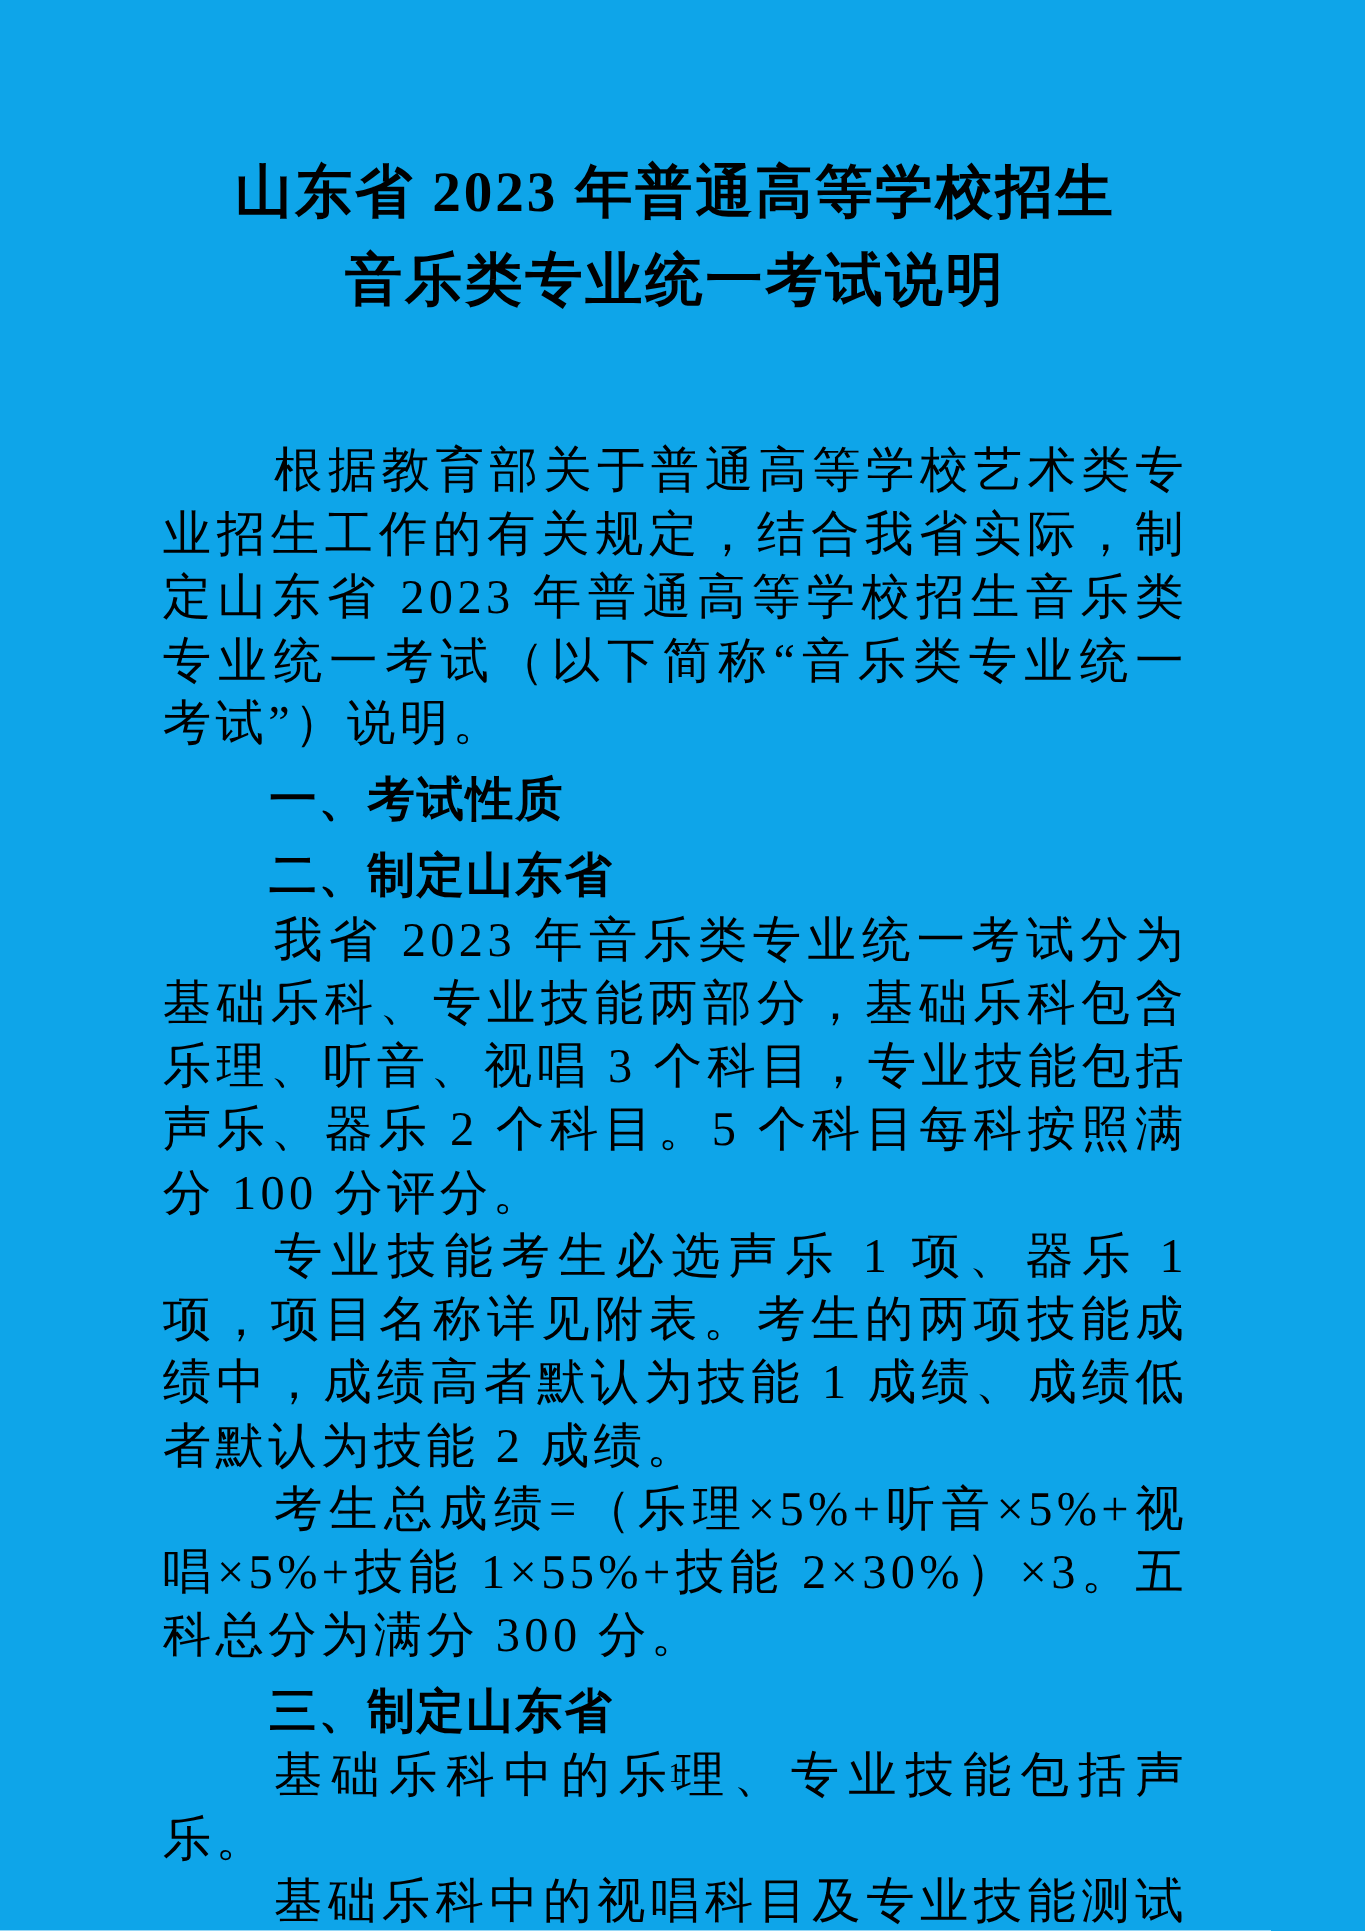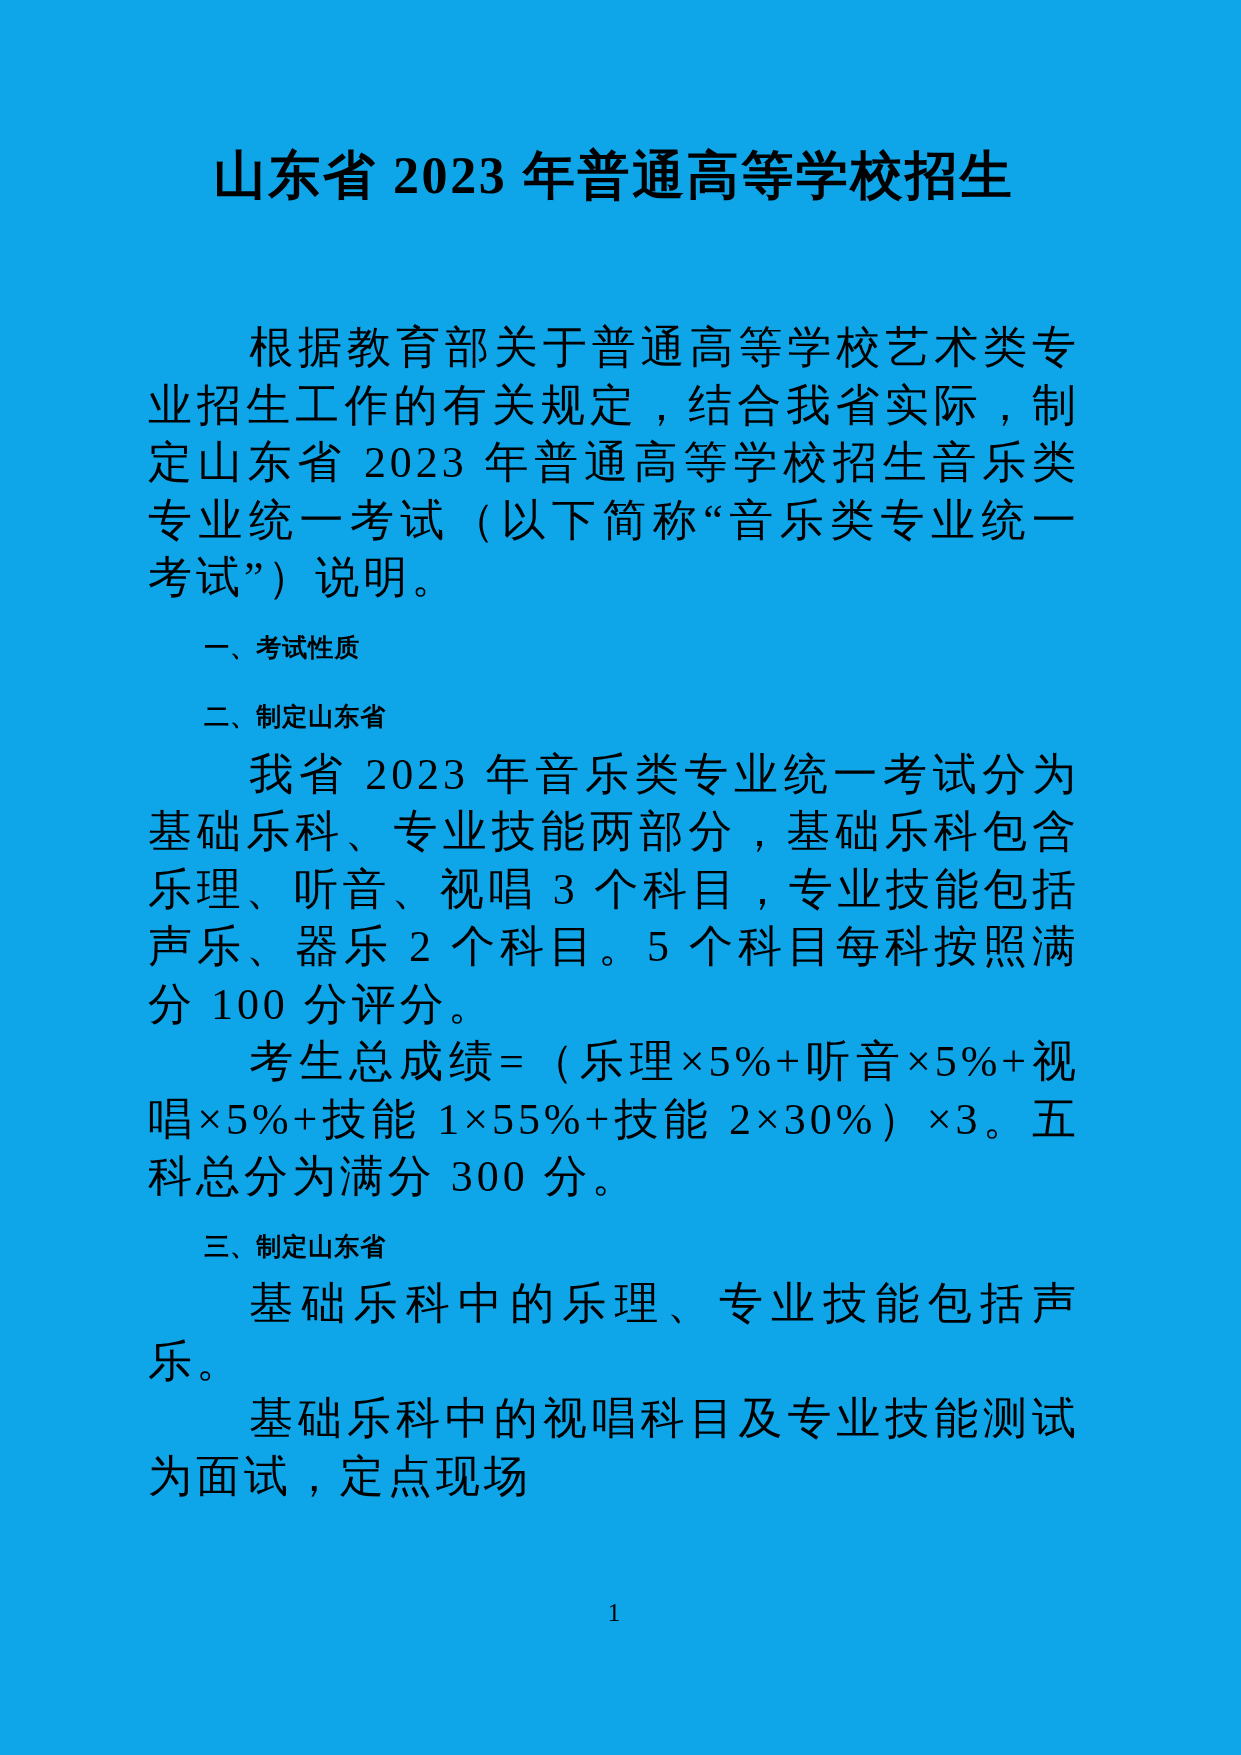--- a/index.html
+++ b/index.html
@@ -45,21 +45,21 @@
     text-align: justify;
     text-justify: inter-character;
     text-indent: 2.3em;
     word-break: break-all;
   }
   .body-para.intro {
     margin-top: 103px;
   }
   .section-heading {
     margin: 12px 0 0 0;
-    font-size: 25px;
+    font-size: 43px;
     line-height: 57.5px;
     font-weight: bold;
     text-indent: 2.25em;
     letter-spacing: 0.04em;
     font-family: "Liberation Sans", "DejaVu Sans", sans-serif;
   }
   .page-footer {
     position: absolute;
     left: 148px;
     top: 1598px;
@@ -71,28 +71,30 @@
   }
 </style>
 </head>
 <body>
 
 <div class="doc-page">
   <div class="doc-content">
 
     <h1 class="doc-title">
       <span class="title-line">山东省 2023 年普通高等学校招生</span>
+      <span class="title-line">音乐类专业统一考试说明</span>
     </h1>
 
     <p class="body-para intro">根据教育部关于普通高等学校艺术类专业招生工作的有关规定，结合我省实际，制定山东省 2023 年普通高等学校招生音乐类专业统一考试（以下简称“音乐类专业统一考试”）说明。</p>
 
     <h2 class="section-heading">一、考试性质</h2>
 
     <h2 class="section-heading">二、制定山东省</h2>
     <p class="body-para">我省 2023 年音乐类专业统一考试分为基础乐科、专业技能两部分，基础乐科包含乐理、听音、视唱 3 个科目，专业技能包括声乐、器乐 2 个科目。5 个科目每科按照满分 100 分评分。</p>
+    <p class="body-para">专业技能考生必选声乐 1 项、器乐 1 项，项目名称详见附表。考生的两项技能成绩中，成绩高者默认为技能 1 成绩、成绩低者默认为技能 2 成绩。</p>
     <p class="body-para">考生总成绩=（乐理×5%+听音×5%+视唱×5%+技能 1×55%+技能 2×30%）×3。五科总分为满分 300 分。</p>
 
     <h2 class="section-heading">三、制定山东省</h2>
     <p class="body-para">基础乐科中的乐理、专业技能包括声乐。</p>
     <p class="body-para">基础乐科中的视唱科目及专业技能测试为面试，定点现场</p>
 
   </div>
 
   <div class="page-footer">1</div>
 </div>

